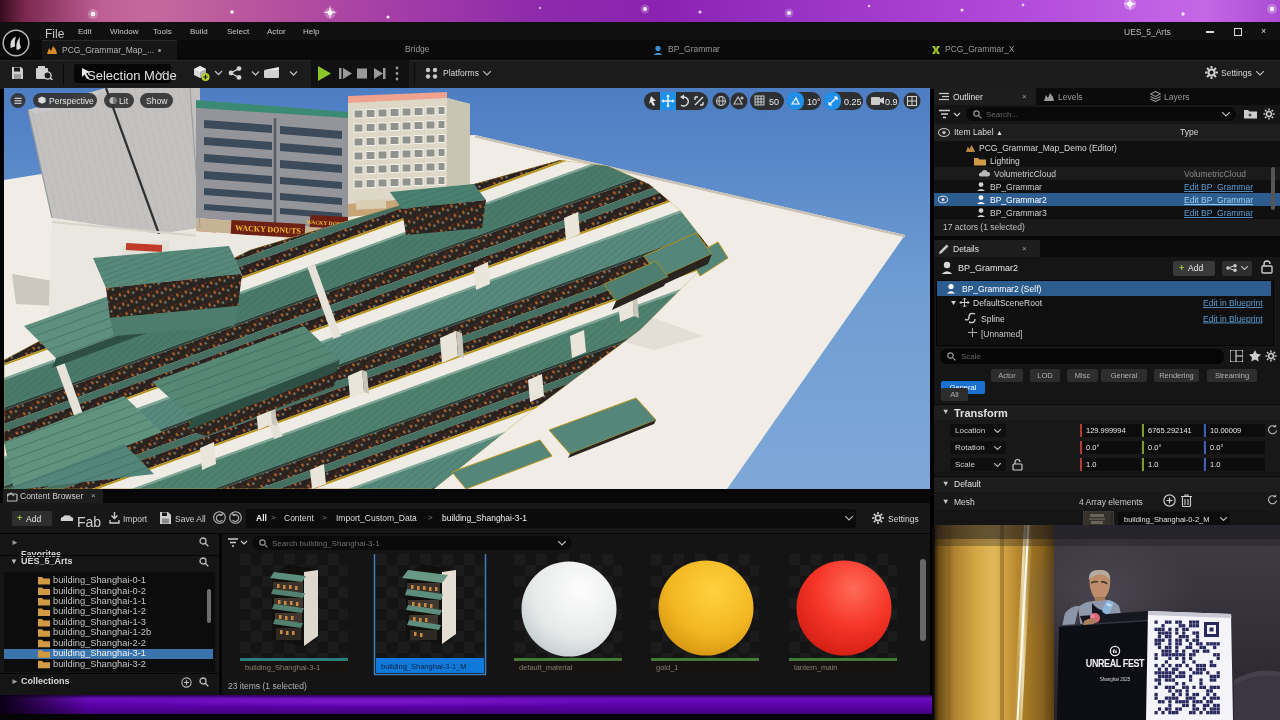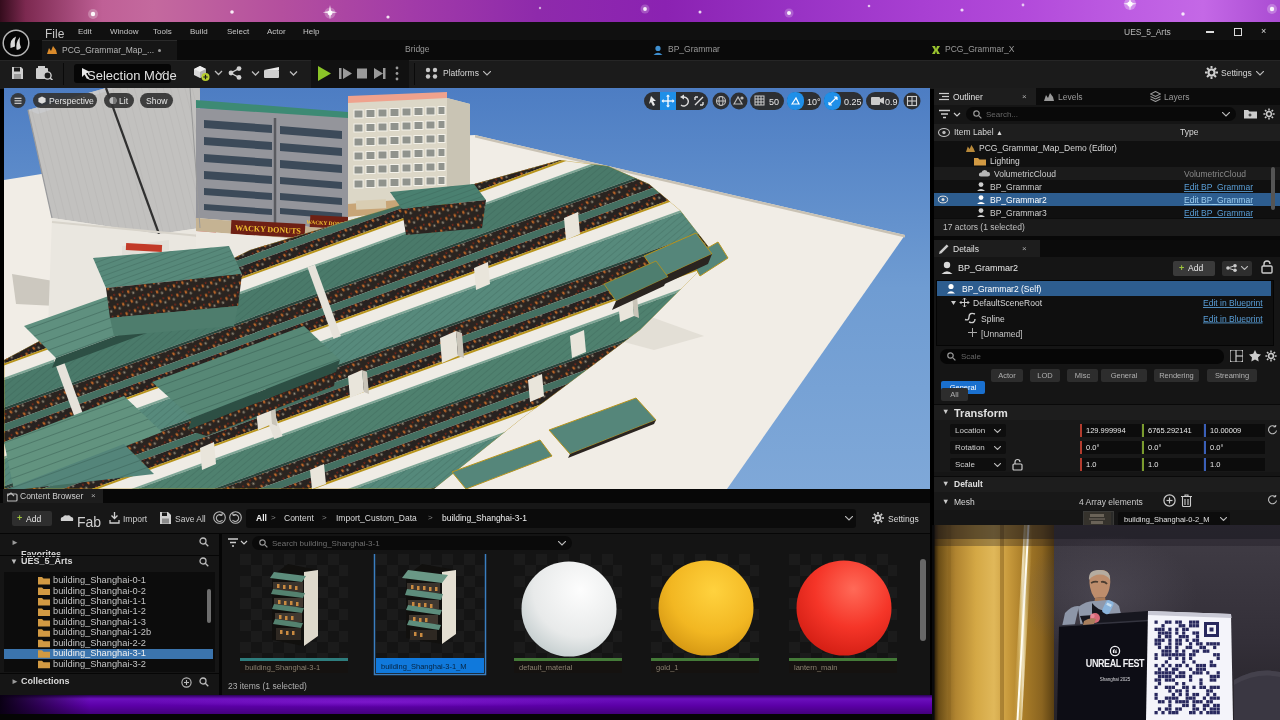--- a/index.html
+++ b/index.html
@@ -1061,21 +1061,21 @@
       </svg>
     <div class="abs" style="left:146px;top:369.5px;width:59px;height:13px;background:#0c0c0c;border-left:2.5px solid #b33c2e;"></div>
     <div class="abs txt" style="left:152px;top:372px;font-size:7.5px;color:#e8e8e8">1.0</div>
     <div class="abs" style="left:208px;top:369.5px;width:59px;height:13px;background:#0c0c0c;border-left:2.5px solid #7a9b2e;"></div>
     <div class="abs txt" style="left:214px;top:372px;font-size:7.5px;color:#e8e8e8">1.0</div>
     <div class="abs" style="left:270px;top:369.5px;width:59px;height:13px;background:#0c0c0c;border-left:2.5px solid #3a5fb8;"></div>
     <div class="abs txt" style="left:276px;top:372px;font-size:7.5px;color:#e8e8e8">1.0</div>
 
     <div class="abs" style="left:0;top:388px;width:346px;height:16px;background:#1d1d1d;border-top:1px solid #090909;"></div>
     <div class="abs txt" style="left:8px;top:391px;font-size:7.5px;color:#ccc">▼</div>
-    <div class="abs txt" style="left:20px;top:390.5px;font-size:8.5px;color:#e0e0e0;font-weight:bold">Default</div>
+    <div class="abs txt" style="left:20px;top:390.5px;font-size:8.5px;color:#e0e0e0;font-weight:normal">Default</div>
 
     <div class="abs" style="left:0;top:404px;width:346px;height:18px;background:#181818;"></div>
     <div class="abs txt" style="left:8px;top:409px;font-size:7.5px;color:#ccc">▼</div>
     <div class="abs txt" style="left:20px;top:408.5px;font-size:8.5px;color:#d8d8d8">Mesh</div>
     <div class="abs txt" style="left:145px;top:408.5px;font-size:8.5px;color:#cccccc">4 Array elements</div>
     <svg class="abs" style="left:229px;top:406px" width="13" height="13">
         <circle cx="6.5" cy="6.5" r="5.6" fill="none" stroke="#ccc" stroke-width="1.2"></circle>
         <line x1="6.5" y1="3.5" x2="6.5" y2="9.5" stroke="#ccc" stroke-width="1.2"></line>
         <line x1="3.5" y1="6.5" x2="9.5" y2="6.5" stroke="#ccc" stroke-width="1.2"></line>
       </svg>

